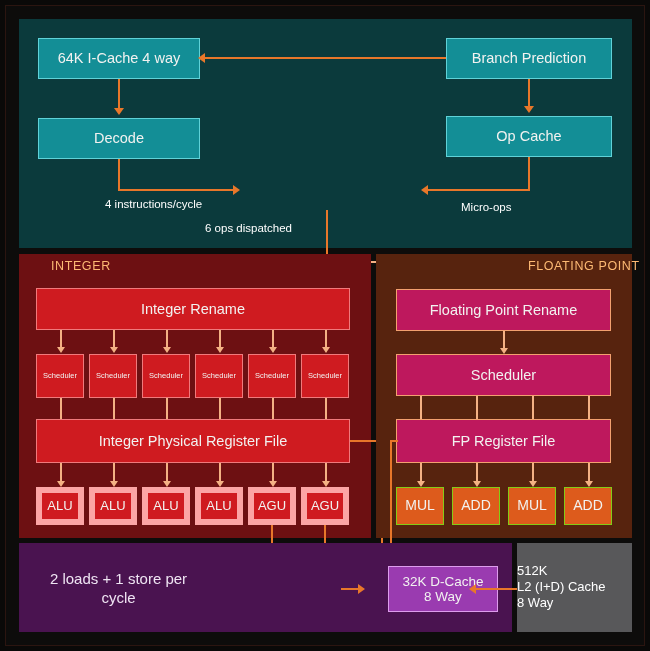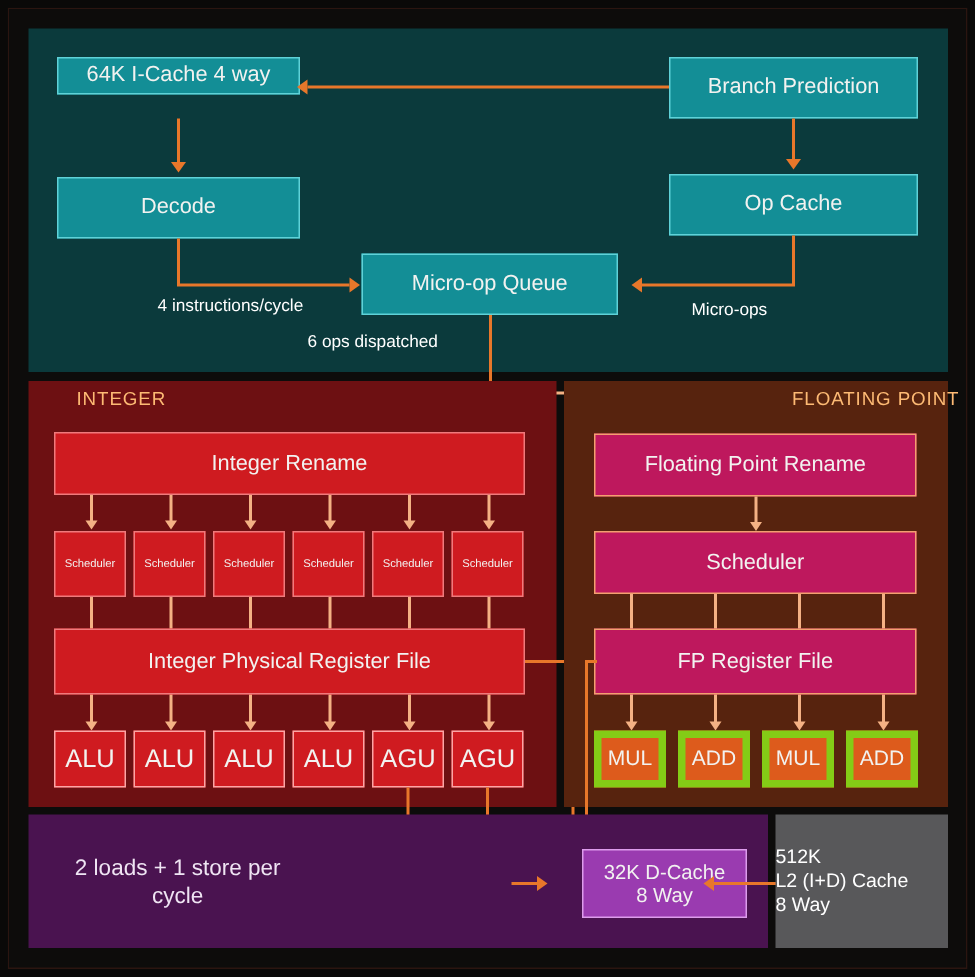--- a/index.html
+++ b/index.html
@@ -16,26 +16,26 @@
   .secttl{position:absolute;color:#fdba74;font-weight:normal;letter-spacing:.6px;margin-left:16px;}
 
   
   .front{background:#0b3a3c;left:19px;top:19px;width:613px;height:229px;}
   .tealbox{background:#138e96;border:1px solid #5fd2d8;font-size:14.5px;}
 
   
   .intpanel{background:#6d1012;left:19px;top:254px;width:352px;height:284px;}
   .redbox{background:#cf1b20;border:1px solid #f07a7c;font-size:14.5px;}
   .sched{background:#cf1b20;border:1px solid #f07a7c;font-size:7.5px;}
-  .alu{background:#cf1b20;border:1px solid #fca5a5;font-size:17px;}
+  .alu{background:#cf1b20;border:6px solid #fca5a5;font-size:13px;}
 
   
   .fppanel{background:#57230e;left:376px;top:254px;width:256px;height:284px;}
   .orgbox{background:#be185d;border:1px solid #f3a06f;font-size:14.5px;}
-  .fpu{background:#dd5b1c;border:5px solid #84cc16;font-size:14px;}
+  .fpu{background:#dd5b1c;border:1px solid #84cc16;font-size:14px;}
 
   
   .mempanel{background:#4a1350;left:19px;top:543px;width:493px;height:89px;}
   .purbox{background:#9a3bb0;border:1px solid #dd9cec;font-size:13.5px;}
   
   .l2panel{background:#58585a;left:517px;top:543px;width:115px;height:89px;}
   .l2txt{position:absolute;color:#ffffff;font-size:13px;text-align:left;line-height:1.22;}
 
   .memnote{position:absolute;color:#efe4f3;font-size:15px;text-align:center;line-height:1.28;}
 
@@ -54,29 +54,28 @@
 
   .cap{position:absolute;color:#ffffff;font-size:11.5px;white-space:nowrap;}
 </style>
 </head>
 <body>
 
 <div id="stage">
 
   <div class="panel front"></div>
 
-  <div class="node tealbox" style="left:38px;top:38px;width:162px;height:25px;">64K I-Cache 4 way</div>
+  <div class="node tealbox" style="left:38px;top:38px;width:162px;height:41px;">64K I-Cache 4 way</div>
 
   <div class="node tealbox" style="left:38px;top:118px;width:162px;height:41px;">Decode</div>
 
   <div class="node tealbox" style="left:446px;top:38px;width:166px;height:41px;">Branch Prediction</div>
 
   <div class="node tealbox" style="left:446px;top:116px;width:166px;height:41px;">Op Cache</div>
 
-  <div class="node tealbox" style="left:241px;top:169px;width:171px;height:41px;">Micro-op Queue</div>
 
   <div class="h" style="left:205px;top:57px;width:241px;"></div>
   <div class="arw al" style="left:198px;top:53px;"></div>
 
   <div class="v" style="left:118px;top:79px;height:30px;"></div>
   <div class="arw ad" style="left:114px;top:108px;"></div>
 
   <div class="v" style="left:528px;top:79px;height:28px;"></div>
   <div class="arw ad" style="left:524px;top:106px;"></div>
 

